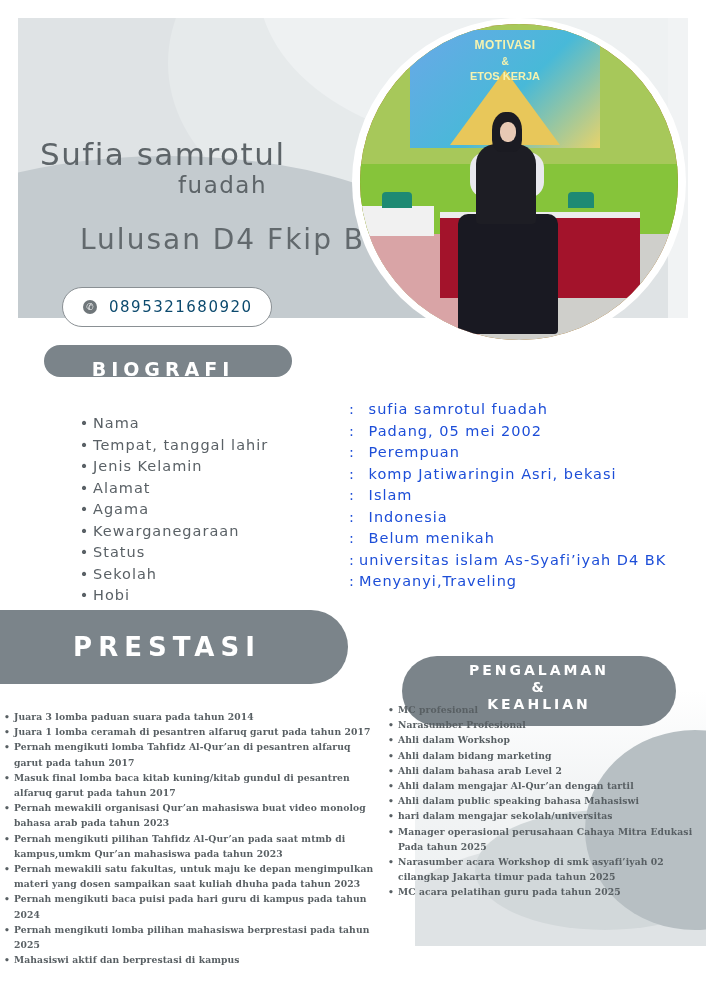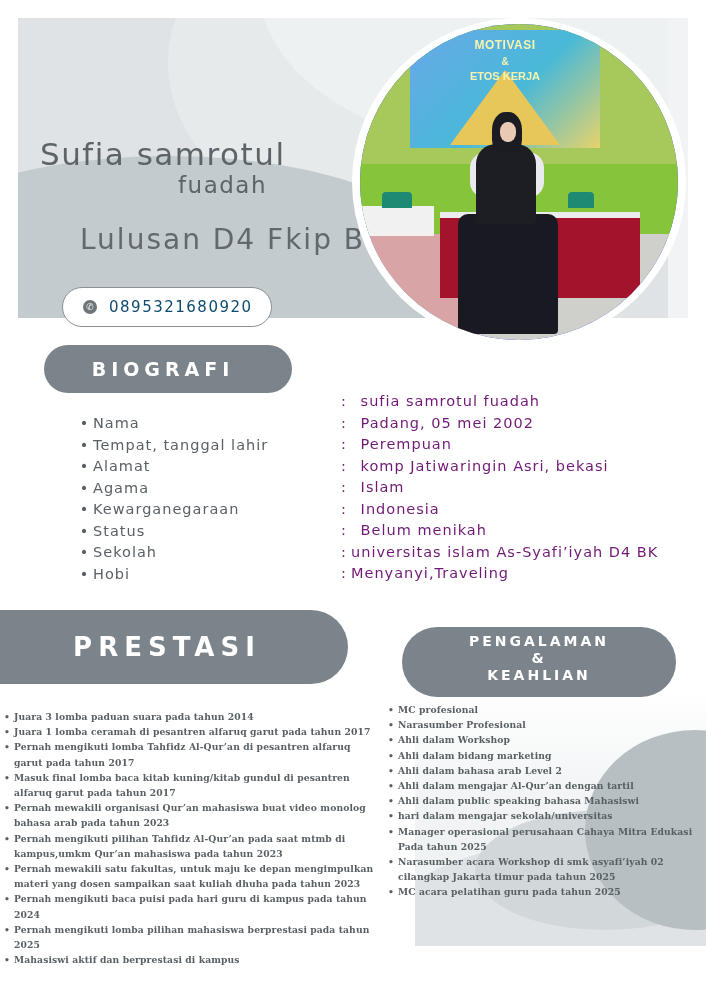--- a/index.html
+++ b/index.html
@@ -63,21 +63,21 @@
       font-size: 15px; letter-spacing: 1.5px; color: #0c4a6e;
     }
 
     
     .photo-ring {
       left: 352px; top: 18px; width: 334px; height: 328px; border-radius: 50%;
       background: #ffffff;
     }
     .photo {
       left: 360px; top: 24px; width: 318px; height: 316px; border-radius: 50%;
-      overflow: hidden; background: #1d4ed8;
+      overflow: hidden; background: #a16207;
     }
     .photo .wall-top { position: absolute; left: 0; top: 0; width: 100%; height: 140px; background: #a7c85a; }
     .photo .wall-green { position: absolute; left: 0; top: 140px; width: 100%; height: 70px; background: #86c43a; }
     .photo .screen {
       position: absolute; left: 50px; top: 6px; width: 190px; height: 118px;
       background: linear-gradient(135deg, #6aa8e8, #48b9d8 55%, #e6d36b);
     }
     .photo .screen .mountain {
       position: absolute; left: 40px; top: 40px; width: 0; height: 0;
       border-left: 55px solid transparent; border-right: 55px solid transparent;
@@ -110,42 +110,42 @@
     .photo .person-arms { position: absolute; left: 110px; top: 128px; width: 74px; height: 46px; background: #e9e9ee; border-radius: 16px; z-index: 0; }
     .photo .person-skirt { position: absolute; left: 98px; top: 190px; width: 100px; height: 120px; background: #191922; border-radius: 10px 10px 4px 4px; }
 
     
     .pill {
       background: #7b848a; color: #ffffff; font-weight: bold;
       text-align: center; box-sizing: border-box;
       font-family: "DejaVu Sans", sans-serif;
     }
     .pill-biografi {
-      left: 44px; top: 345px; width: 248px; height: 48px; border-radius: 24px;
+      left: 44px; top: 345px; width: 248px; height: 32px; border-radius: 24px;
       font-size: 19px; letter-spacing: 5px; line-height: 48px; padding-right: 10px;
     }
     .pill-prestasi {
       left: 0px; top: 610px; width: 348px; height: 74px; border-radius: 0 37px 37px 0;
       font-size: 26px; letter-spacing: 6px; line-height: 74px; padding-right: 14px;
     }
     .pill-pengalaman {
-      left: 402px; top: 627px; width: 274px; height: 70px; border-radius: 35px;
+      left: 402px; top: 656px; width: 274px; height: 70px; border-radius: 35px;
       font-size: 14px; letter-spacing: 3px; line-height: 17px; padding-top: 6px;
     }
 
     
     .bio-labels {
       left: 60px; top: 397px; margin: 16px; padding: 0; list-style: none;
       font-size: 14.5px; letter-spacing: 1px; color: #5a6166;
     }
     .bio-labels li { height: 21.5px; line-height: 21.5px; white-space: nowrap; }
     .bio-labels li::before { content: "•"; display: inline-block; width: 17px; text-align: center; color: #5a6166; }
     .bio-values {
-      left: 341px; top: 391px; margin: 0; padding: 0; list-style: none;
-      font-size: 14.5px; letter-spacing: 1px; color: #701a75;
+      left: 341px; top: 391px; margin: 8px; padding: 0; list-style: none;
+      font-size: 14.5px; letter-spacing: 1px; color: #1d4ed8;
     }
     .bio-values li { height: 21.5px; line-height: 21.5px; white-space: nowrap; }
     .bio-values li .colon { display: inline-block; width: 14px; }
     .bio-values li.tight .colon { width: 10px; }
 
     
     .deco-lower {
       left: 415px; top: 690px; width: 291px; height: 256px; overflow: hidden;
     }
     .deco-lower .rect { position: absolute; left: 0; top: 0; width: 100%; height: 100%; background: linear-gradient(180deg, #ffffff 0%, #f2f4f5 40%, #eceff0 100%); }
@@ -213,20 +213,21 @@
 <div class="abs phone-pill">
   <span class="phone-icon">✆</span>
   <span class="phone-number">0895321680920</span>
 </div>
 
 <div class="abs pill pill-biografi">BIOGRAFI</div>
 
 <ul class="abs bio-labels">
   <li>Nama</li>
   <li>Tempat, tanggal lahir</li>
+  <li>Jenis Kelamin</li>
   <li>Alamat</li>
   <li>Agama</li>
   <li>Kewarganegaraan</li>
   <li>Status</li>
   <li>Sekolah</li>
   <li>Hobi</li>
 </ul>
 
 <ul class="abs bio-values">
   <li><span class="colon">:</span> <span>sufia samrotul fuadah</span></li>

